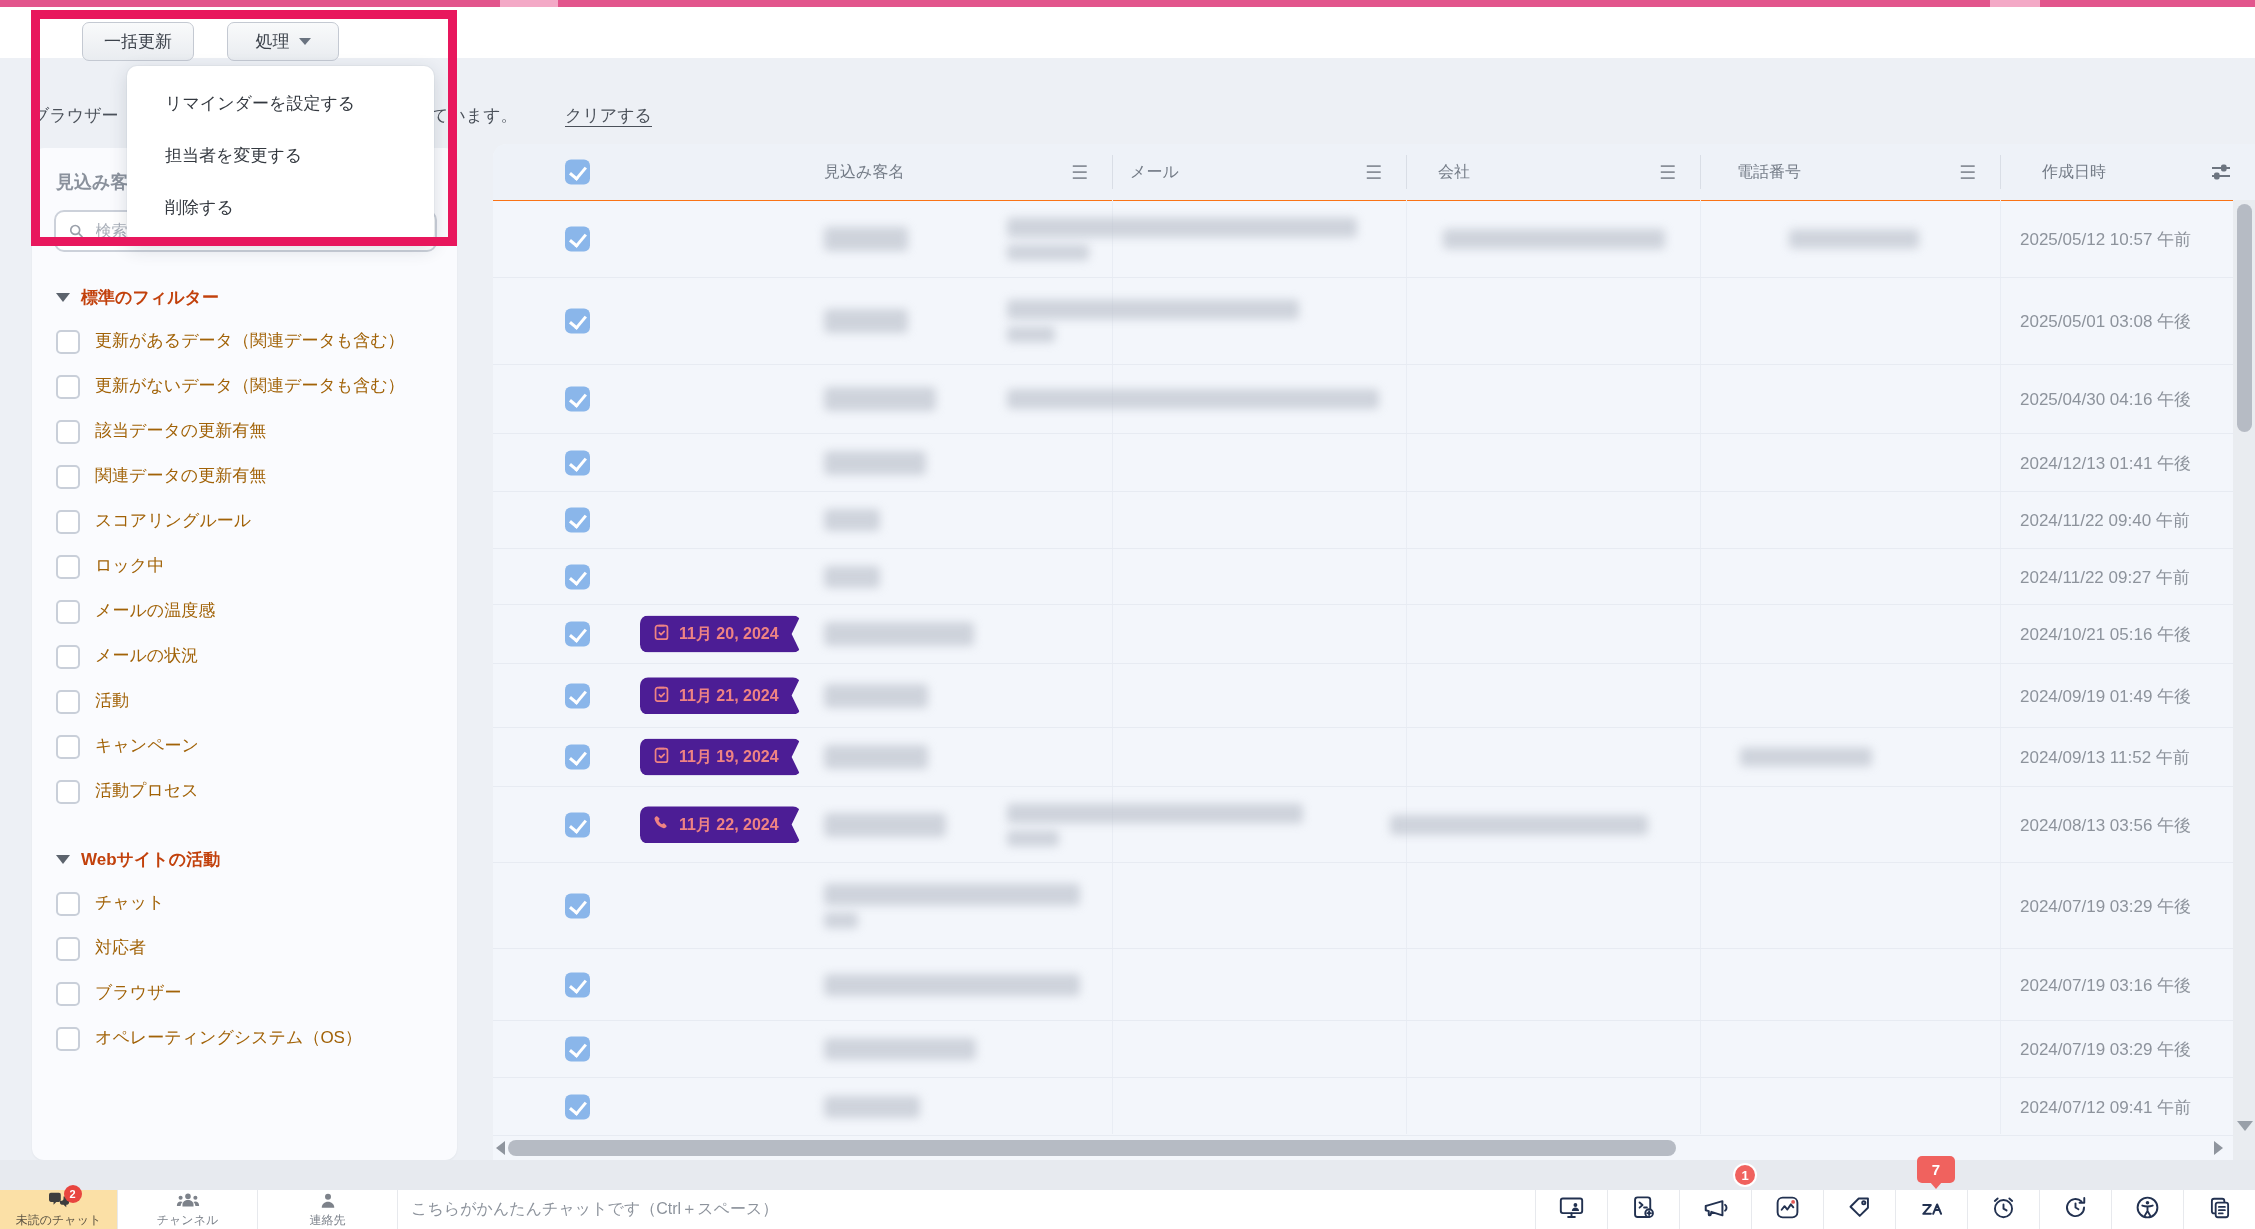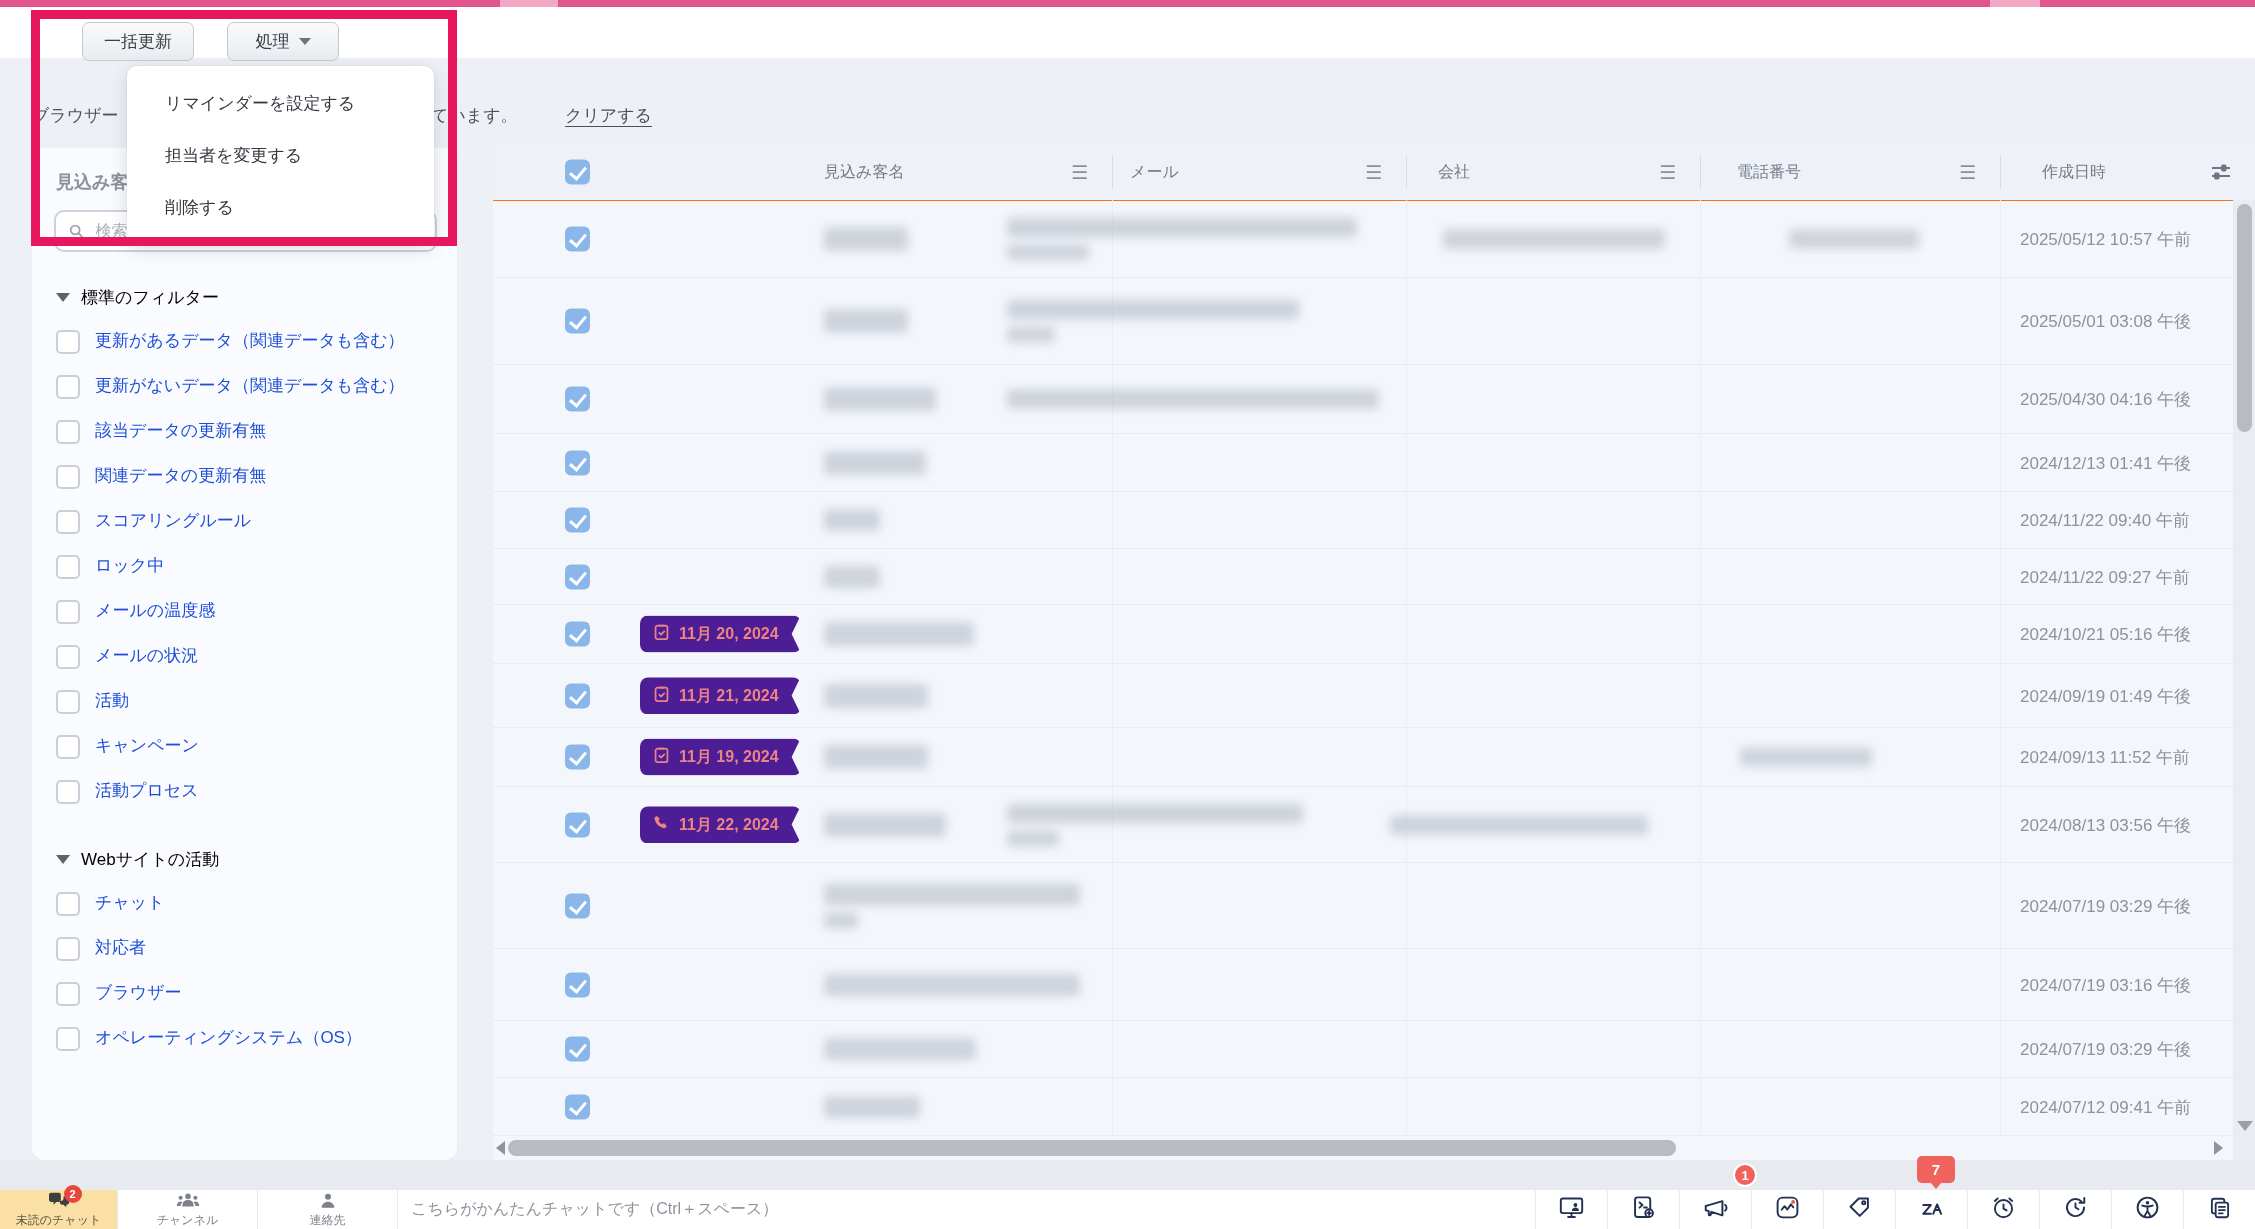--- a/index.html
+++ b/index.html
@@ -25,23 +25,23 @@
         border:9px solid #e8175d;z-index:60;pointer-events:none;}
   
   .sidebar{position:absolute;left:32px;top:148px;width:425px;height:1012px;background:#fafbfe;border-radius:12px;
            box-shadow:0 1px 2px rgba(20,30,50,.05);box-sizing:border-box;padding:20px 20px 0 22px;overflow:hidden;}
   .sb-title{font-size:18px;font-weight:bold;color:#8a919c;margin:2px 0 16px 2px;}
   .sb-search{height:42px;border:2px solid #ccd1da;border-radius:10px;background:#fff;display:flex;align-items:center;
              padding:0 12px;gap:9px;box-sizing:border-box;}
   .sb-search input{border:none;outline:none;background:transparent;font-size:16px;color:#444;width:100%;
                    font-family:"Liberation Sans",sans-serif;}
   .sb-search input::placeholder{color:#a8aeb8;}
-  .sb-sec-h{display:flex;align-items:center;gap:11px;font-size:17px;font-weight:normal;color:#000000;margin:34px 0 10px 2px;}
+  .sb-sec-h{display:flex;align-items:center;gap:11px;font-size:17px;font-weight:bold;color:#c2410c;margin:34px 0 10px 2px;}
   .tri{width:0;height:0;border-left:7px solid transparent;border-right:7px solid transparent;border-top:9px solid #5c636d;}
-  .sb-item{display:flex;gap:15px;align-items:flex-start;padding:10px 6px 10px 2px;font-size:17px;color:#1d4ed8;line-height:23px;cursor:pointer;}
+  .sb-item{display:flex;gap:15px;align-items:flex-start;padding:10px 6px 10px 2px;font-size:17px;color:#a16207;line-height:23px;cursor:pointer;}
   .sb-cb{width:20px;height:20px;border:2px solid #c9cfd9;border-radius:5px;background:#fff;flex:none;margin-top:1px;}
   
   .panel{position:absolute;left:493px;top:144px;width:1762px;height:1016px;background:#f3f6fb;
          border-top-left-radius:14px;overflow:hidden;}
   .thead{position:absolute;top:0;left:0;right:0;height:56px;background:#eef2f8;border-bottom:1px solid #f97316;}
   .hl{position:absolute;top:0;height:56px;display:flex;align-items:center;font-size:16px;color:#747c87;white-space:nowrap;}
   .hbars{font-size:19px;color:#8a9099;cursor:pointer;}
   .hdiv{position:absolute;top:11px;height:34px;width:1px;background:#d9dee6;}
   .colline{position:absolute;width:1px;background:#e9edf4;top:56px;bottom:26px;}
   .trow{position:absolute;left:0;width:100%;box-sizing:border-box;border-bottom:1px solid #e7ebf2;}

